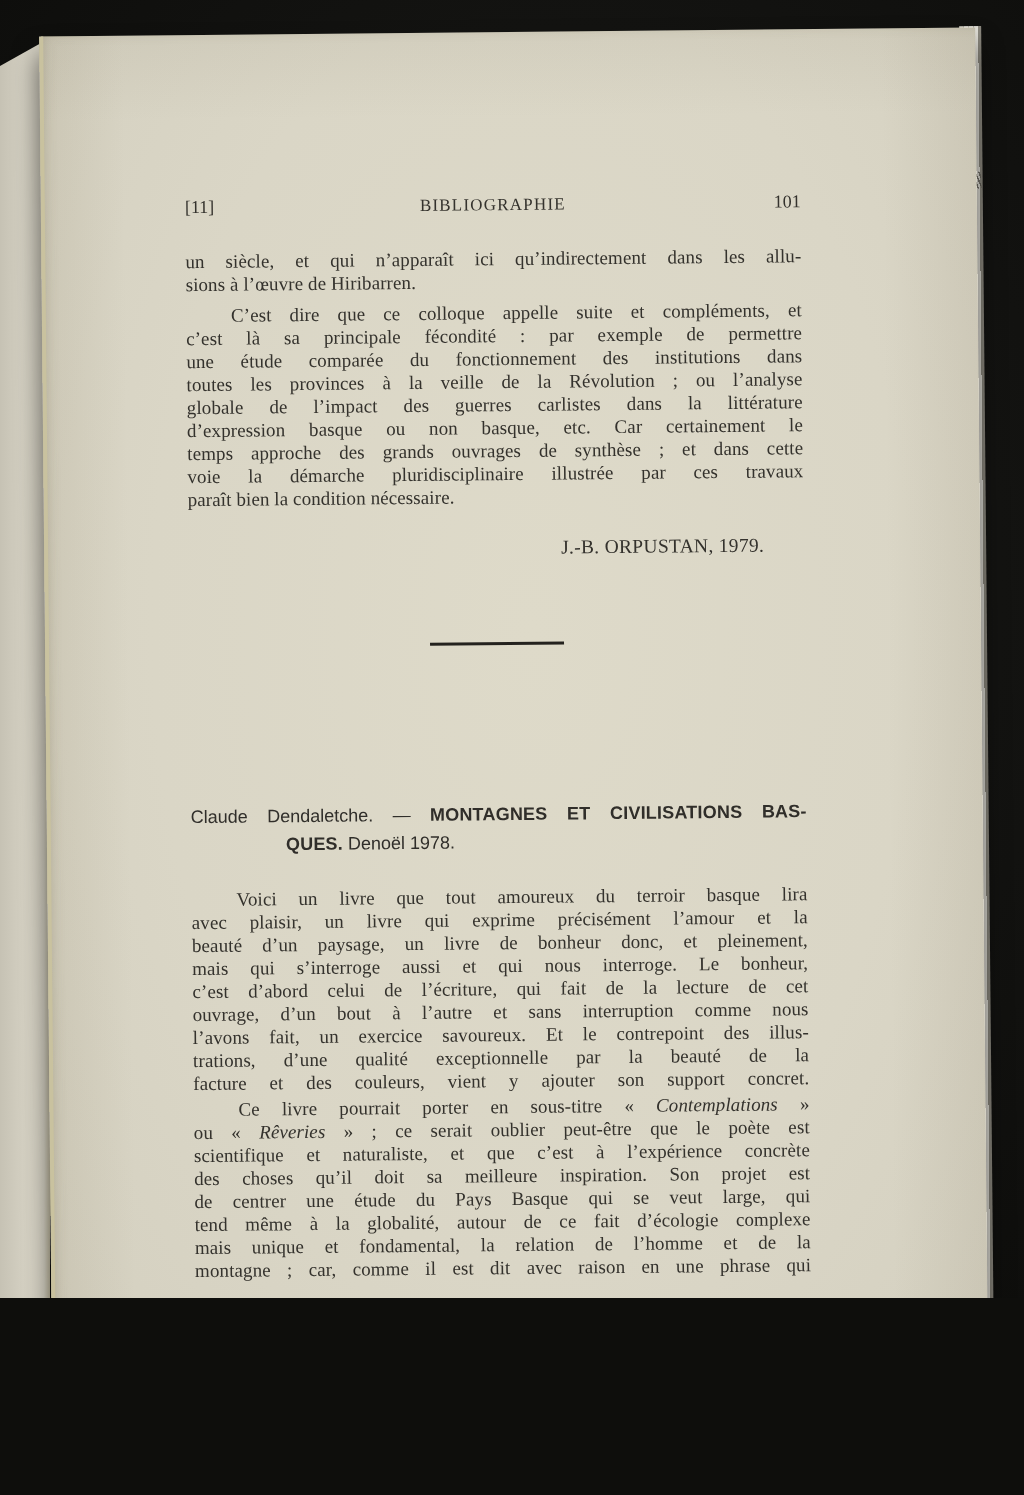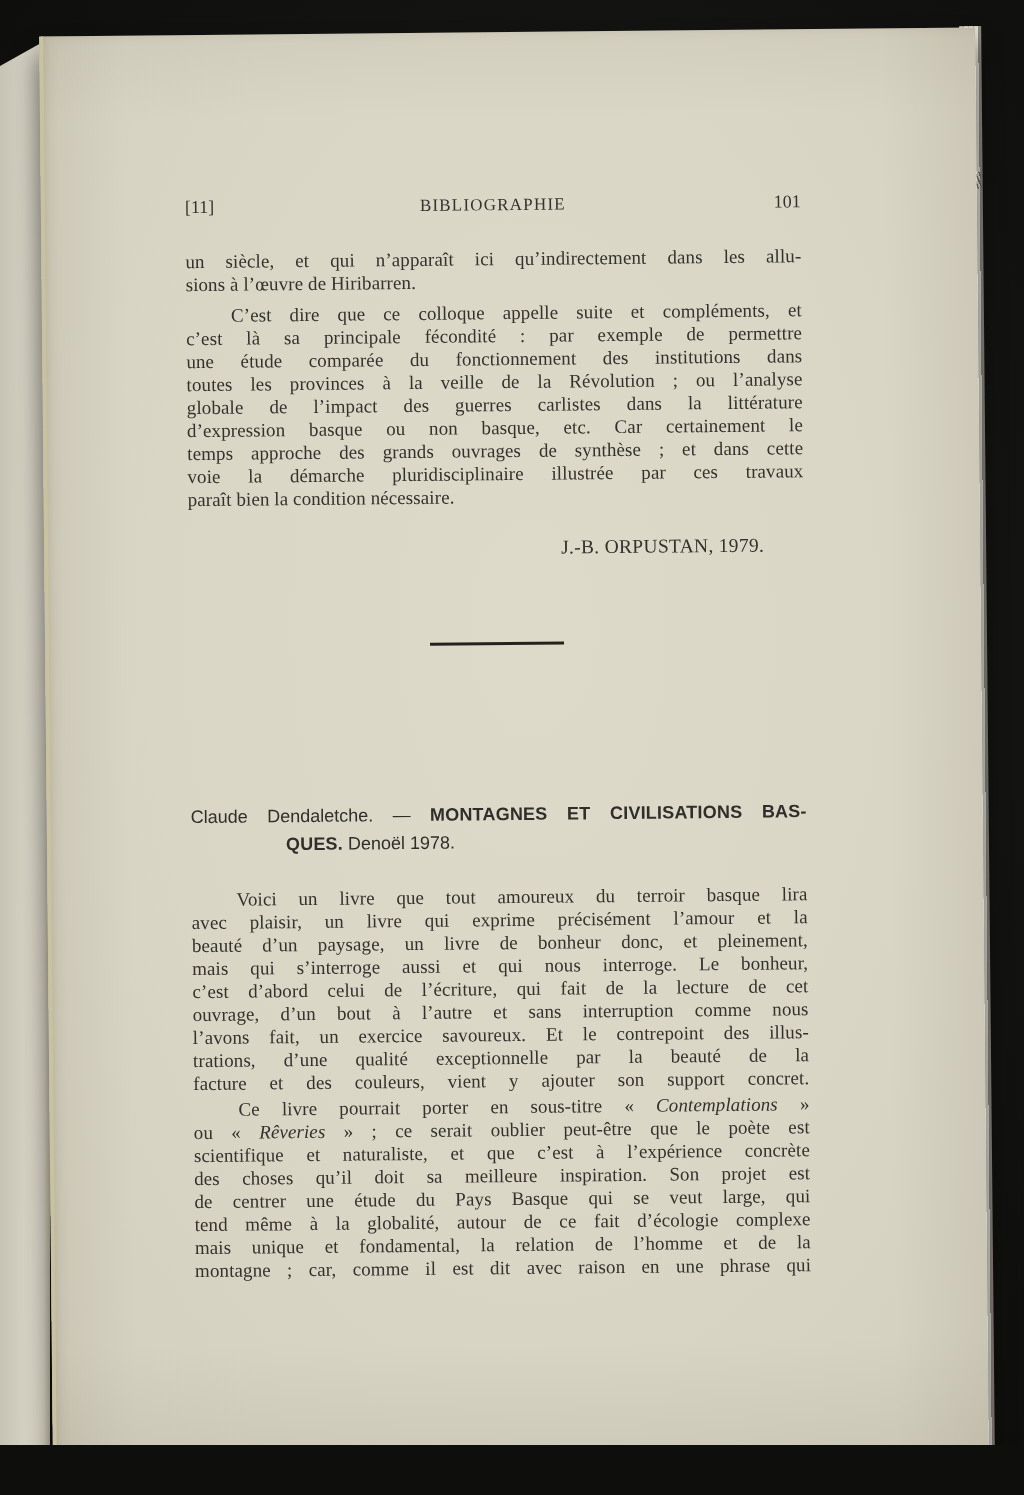--- a/index.html
+++ b/index.html
@@ -1,19 +1,19 @@
 <!DOCTYPE html>
 <html><head>
 <meta charset="utf-8">
 <style>
   html, body { margin: 0; padding: 0; background: #0e0e0c; }
   .scene {
     position: relative;
     width: 1024px;
-    height: 1445px;
+    height: 1298px;
     overflow: hidden;
     background:
       radial-gradient(ellipse at 55% 45%, #1a1a17 0%, #131311 55%, #0d0d0b 100%);
     font-family: "Liberation Serif", serif;
   }
 
   
   .left-strip {
     position: absolute;
     left: 0; top: 38px;

